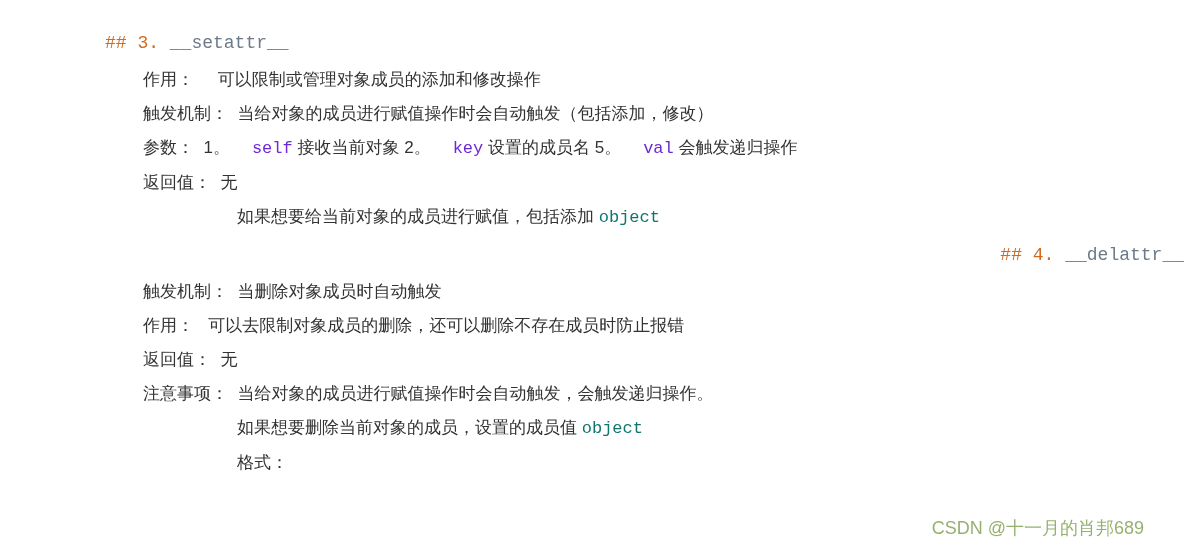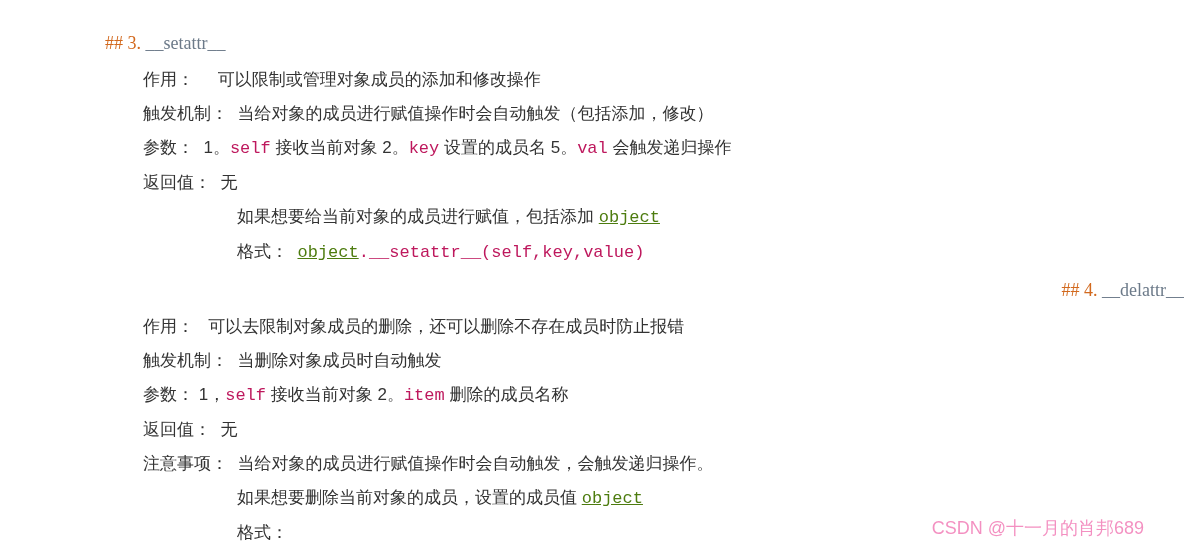--- a/index.html
+++ b/index.html
@@ -13,49 +13,49 @@
       width: 1184px;
       height: 558px;
       overflow: hidden;
       position: relative;
     }
     .content {
       padding: 25px 0 0 105px;
     }
     .heading {
       color: #d2691e;
-      font-family: Liberation Serif, serif;
+      font-family: Liberation Mono, monospace;
       font-size: 18px;
       margin: 0 0 2px 0;
     }
     .heading .method {
       color: #6c7a89;
     }
     .section p {
       margin: 0;
       padding-left: 38px;
       white-space: nowrap;
     }
     .section .sub {
       padding-left: 132px;
     }
     .code-inline {
       font-family: "Consolas", "Courier New", monospace;
-      color: #be185d;
+      color: #6d28d9;
+      margin-left: 22px;
     }
     .obj {
       font-family: "Consolas", "Courier New", monospace;
-      color: #4d7c0f;
-      text-decoration: underline;
+      color: #0f766e;
     }
     .watermark {
       position: absolute;
       right: 40px;
       bottom: 12px;
-      color: #ec4899;
+      color: #4d7c0f;
       font-size: 18px;
       font-weight: 300;
       opacity: 0.6;
     }
   </style>
 </head>
 <body>
 
 <div class="content">
 
@@ -71,37 +71,31 @@
     </p>
     <p>
       <span>参数：</span>&nbsp;&nbsp;<span>1。</span><span class="code-inline">self</span><span> 接收当前对象   2。</span><span class="code-inline">key</span><span> 设置的成员名   5。</span><span class="code-inline">val</span><span> 会触发递归操作</span>
     </p>
     <p>
       <span>返回值：</span>&nbsp;&nbsp;<span>无</span>
     </p>
     <p class="sub">
       <span>如果想要给当前对象的成员进行赋值，包括添加 </span><span class="obj">object</span>
     </p>
-    <p class="sub">
-      <span>格式： </span>&nbsp;<span class="obj">object</span><span class="code-inline">.</span><span class="code-inline">__setattr__</span><span class="code-inline">(self,key,value)</span>
-    </p>
   </div>
 
   <div class="heading" style="margin-top:2px;text-align:right;">
     <span>## 4. </span><span class="method">__delattr__</span>
   </div>
   <div class="section">
     <p>
-      <span>作用：</span>&nbsp;&nbsp;&nbsp;<span>可以去限制对象成员的删除，还可以删除不存在成员时防止报错</span>
-    </p>
-    <p>
       <span>触发机制：</span>&nbsp;&nbsp;<span>当删除对象成员时自动触发</span>
     </p>
     <p>
-      <span>参数：</span>&nbsp;<span>1，</span><span class="code-inline">self</span><span> 接收当前对象   2。</span><span class="code-inline">item</span><span> 删除的成员名称</span>
+      <span>作用：</span>&nbsp;&nbsp;&nbsp;<span>可以去限制对象成员的删除，还可以删除不存在成员时防止报错</span>
     </p>
     <p>
       <span>返回值：</span>&nbsp;&nbsp;<span>无</span>
     </p>
     <p>
       <span>注意事项：</span>&nbsp;&nbsp;<span>当给对象的成员进行赋值操作时会自动触发，会触发递归操作。</span>
     </p>
     <p class="sub">
       <span>如果想要删除当前对象的成员，设置的成员值 </span><span class="obj">object</span>
     </p>

